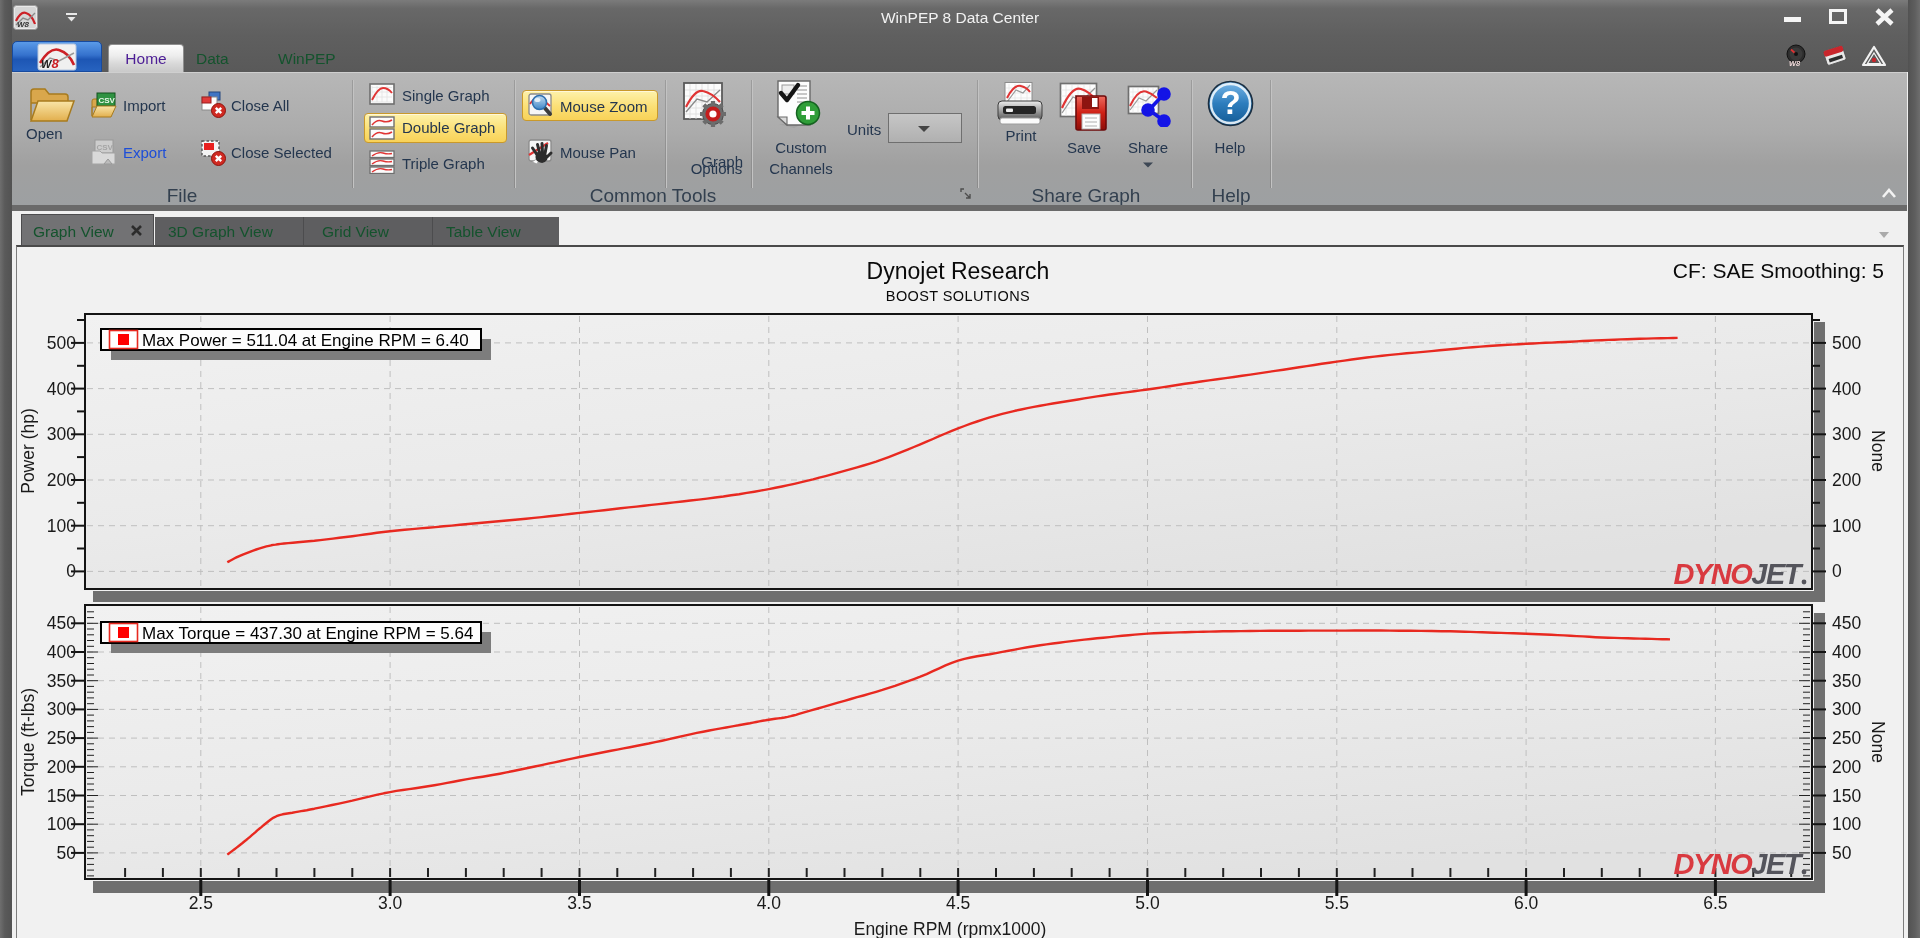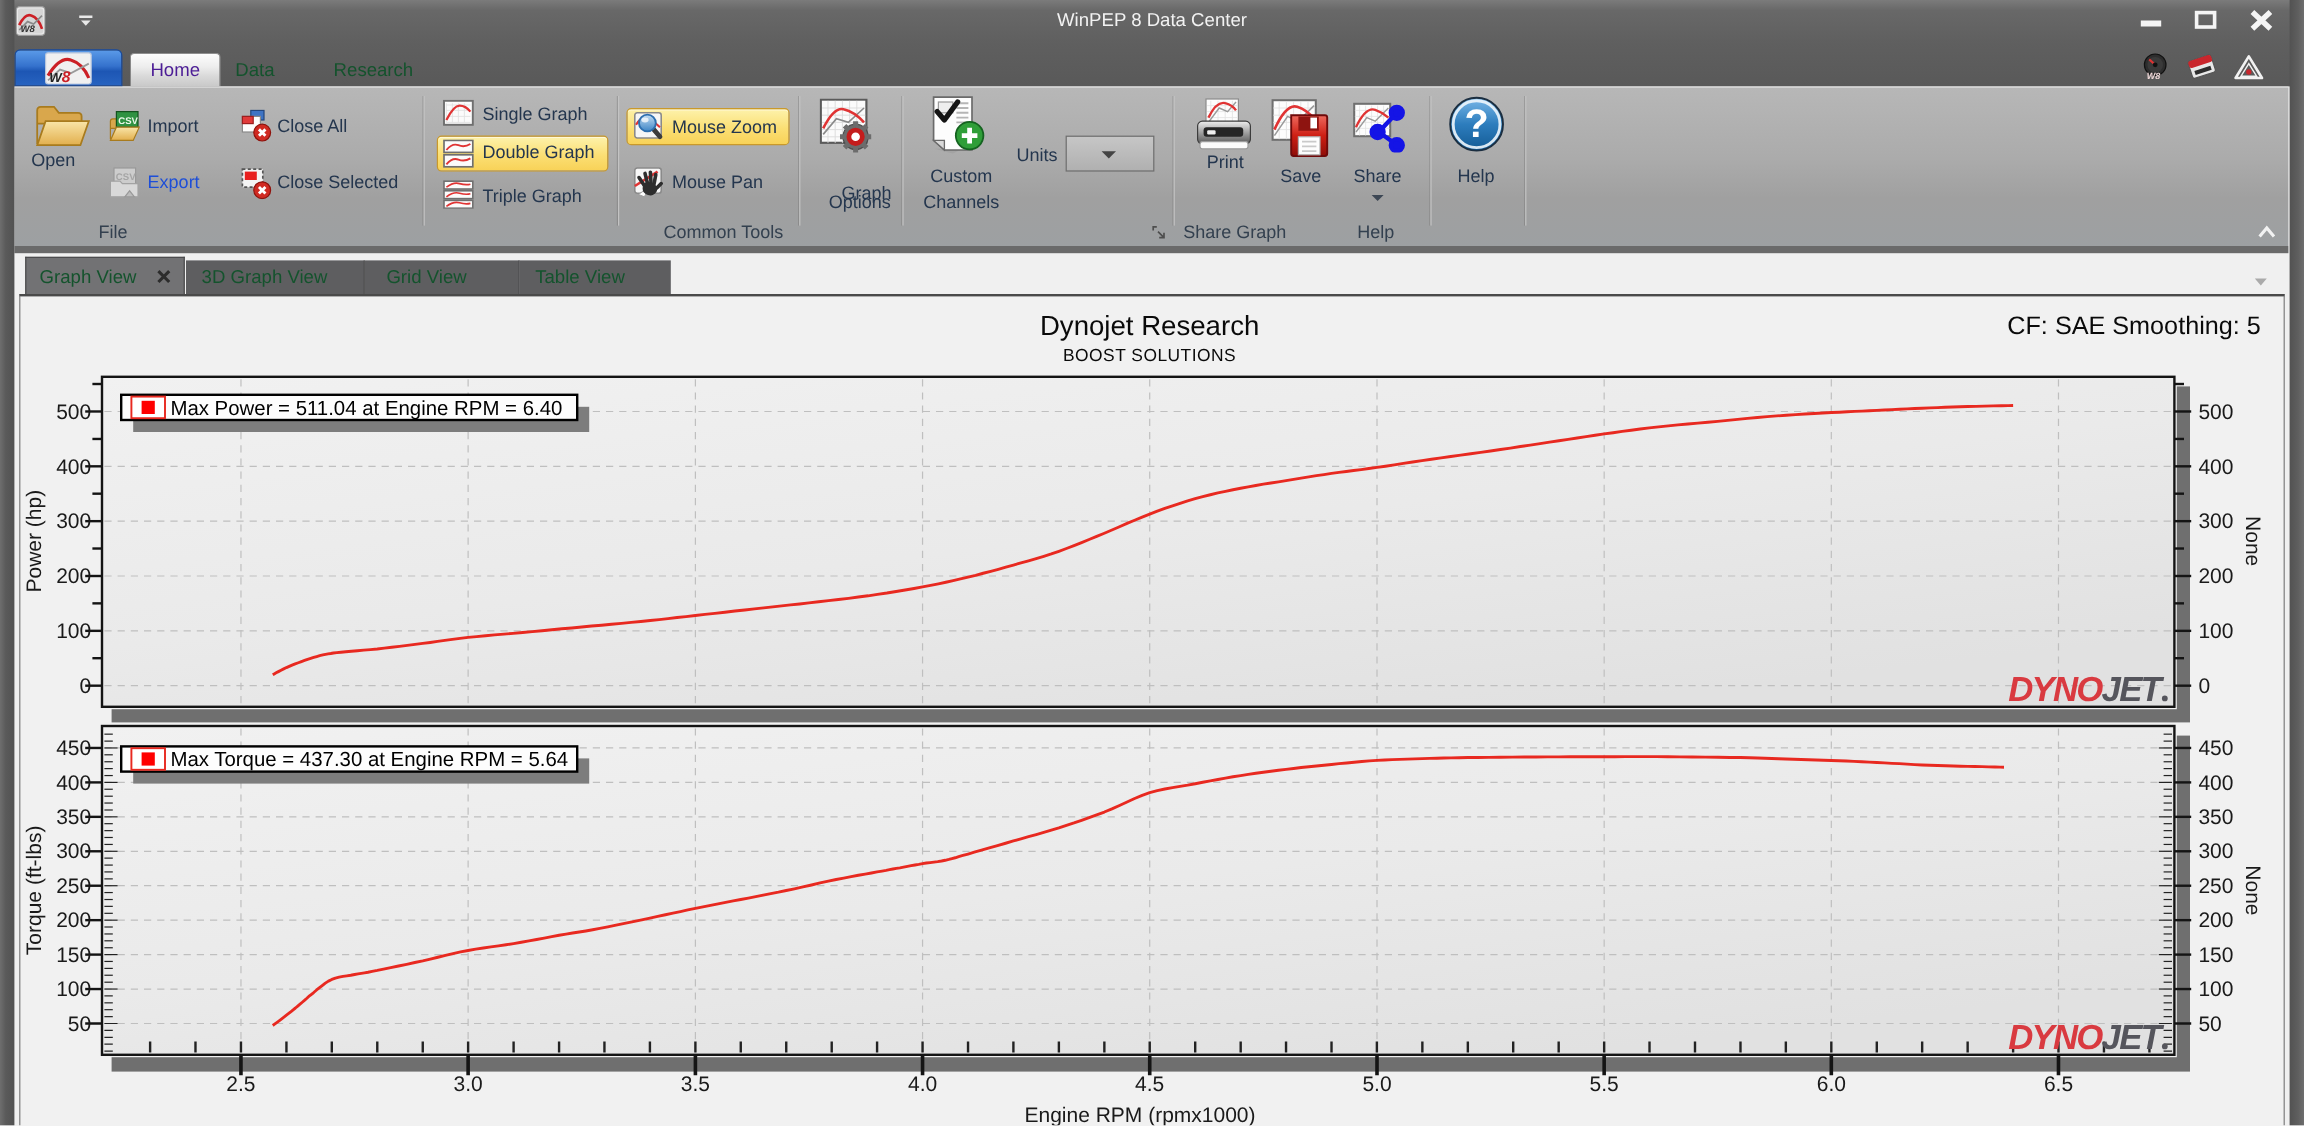--- a/index.html
+++ b/index.html
@@ -5,21 +5,21 @@
 html,body{width:1920px;height:938px;overflow:hidden;background:#f0f0f0;
 font-family:"Liberation Sans",sans-serif;position:relative}
 .abs{position:absolute}
 #titlebar{left:0;top:0;width:1920px;height:72px;background:linear-gradient(#7b7b7b,#686868 12%,#5f5f5f 50%,#595959)}
 #wtitle{left:0;top:9px;width:1920px;text-align:center;font-size:15.5px;color:#f2f2f2}
 #ribbon{left:12px;top:72px;width:1895px;height:133px;background:linear-gradient(#b7b7b7,#ababab 45%,#a0a0a0 70%,#9da0a2);border-top:1px solid #cfcfcf}
 #ribbonedge{left:12px;top:205px;width:1895px;height:6px;background:#6a6a6a}
 #panel{left:16px;top:245px;width:1888px;height:693px;background:#f1f1f1;border-top:2px solid #4a4a4a;border-left:1px solid #7d7d7d;border-right:1px solid #7d7d7d}
 .edgeL{left:0;top:0;width:12px;height:938px;background:linear-gradient(90deg,#6e6e6e,#5a5a5a 40%,#525252)}
 .edgeR{left:1908px;top:0;width:12px;height:938px;background:linear-gradient(90deg,#525252,#5f5f5f 60%,#6e6e6e)}
-.rgrouplbl{top:185px;height:15px;font-size:15px;color:#33404f;position:absolute}
+.rgrouplbl{top:185px;height:15px;font-size:19px;color:#33404f;text-align:center;position:absolute}
 .rdiv{top:80px;height:108px;width:2px;position:absolute;background:linear-gradient(#9c9c9c,#8b8b8b);border-right:1px solid #c3c3c3}
 .rtext{font-size:15px;color:#24364e;position:absolute;white-space:nowrap}
 .tabtxt{font-size:15.5px;color:#14532d;position:absolute;white-space:nowrap}
 .ybtn{position:absolute;border:1px solid #c9992b;border-radius:4px;background:linear-gradient(#fdf2ab,#fbdf74 55%,#f8d258);box-shadow:inset 0 1px 0 #fff8d8}
 </style></head>
 <body>
 <div class="abs" id="titlebar"></div>
 <div class="abs" id="wtitle">WinPEP 8 Data Center</div>
 
 <svg class="abs" style="left:13px;top:5px" width="25" height="25" viewBox="0 0 25 25">
@@ -47,21 +47,21 @@
 <svg class="abs" style="left:12px;top:41px" width="90" height="31" viewBox="0 0 90 31">
 <rect x="26" y="3" width="38" height="26" rx="2" fill="#f0f0f0" stroke="#b7c6dd"></rect>
 <path d="M28 22 Q38 6 47 9 Q57 12 62 24" fill="none" stroke="#cc2026" stroke-width="2.6"></path>
 <path d="M28 26 L38 17 L47 20 L62 12" fill="none" stroke="#999" stroke-width="1.5"></path>
 <text x="29" y="27" font-size="11px" font-weight="bold" font-style="italic" fill="#222">W<tspan fill="#cc2026" font-size="13px">8</tspan></text>
 </svg>
 
 <div class="abs" style="left:108px;top:44px;width:76px;height:28px;border-radius:4px 4px 0 0;background:linear-gradient(#fdfdfd,#ededed 40%,#d8d8d8 70%,#c9c9c9);border:1px solid #8f8f8f;border-bottom:none"></div>
 <div class="rtext" style="left:108px;top:50px;width:76px;text-align:center;font-size:15.5px;color:#4c1d95">Home</div>
 <div class="tabtxt" style="left:196px;top:50px">Data</div>
-<div class="tabtxt" style="left:278px;top:50px">Research</div>
+<div class="tabtxt" style="left:278px;top:50px">WinPEP</div>
 
 <svg class="abs" style="left:1785px;top:44px" width="105" height="25" viewBox="0 0 105 25">
 <circle cx="11" cy="10" r="9" fill="#2d2d2d" stroke="#111"></circle>
 <circle cx="11" cy="10" r="6.5" fill="#3a3a3a"></circle>
 <path d="M11 10 L6 5.5" stroke="#d33" stroke-width="1.8"></path>
 <circle cx="11" cy="10" r="2" fill="#111"></circle>
 <text x="4" y="22" font-size="7.5px" font-weight="bold" font-style="italic" fill="#f0d9d9">W8</text>
 <g transform="translate(38,0) rotate(-18 12 12)">
 <rect x="2" y="4" width="20" height="15" rx="2" fill="#e8e8e8" stroke="#555"></rect>
 <rect x="2" y="4" width="20" height="6" rx="2" fill="#c9262c"></rect>

